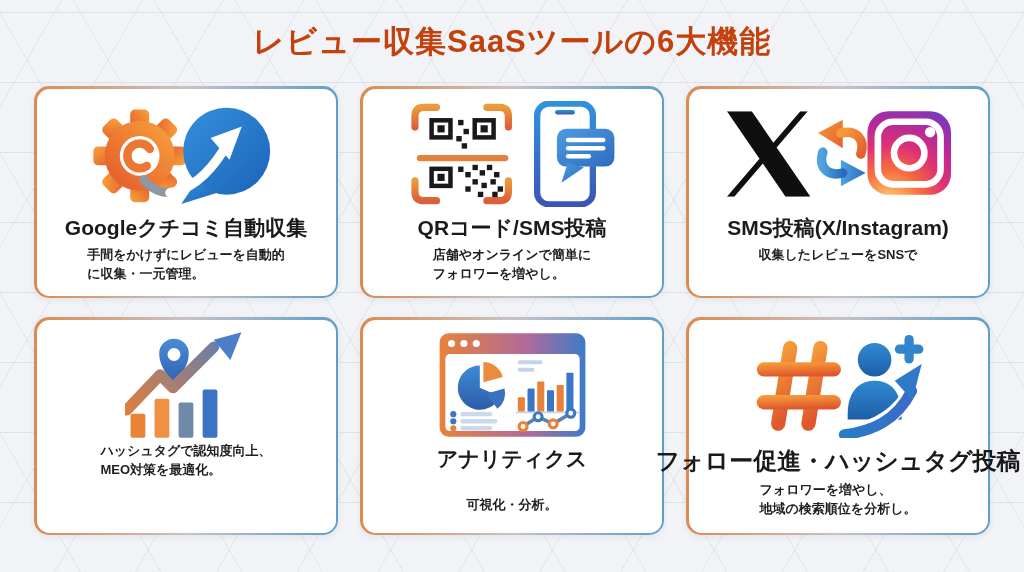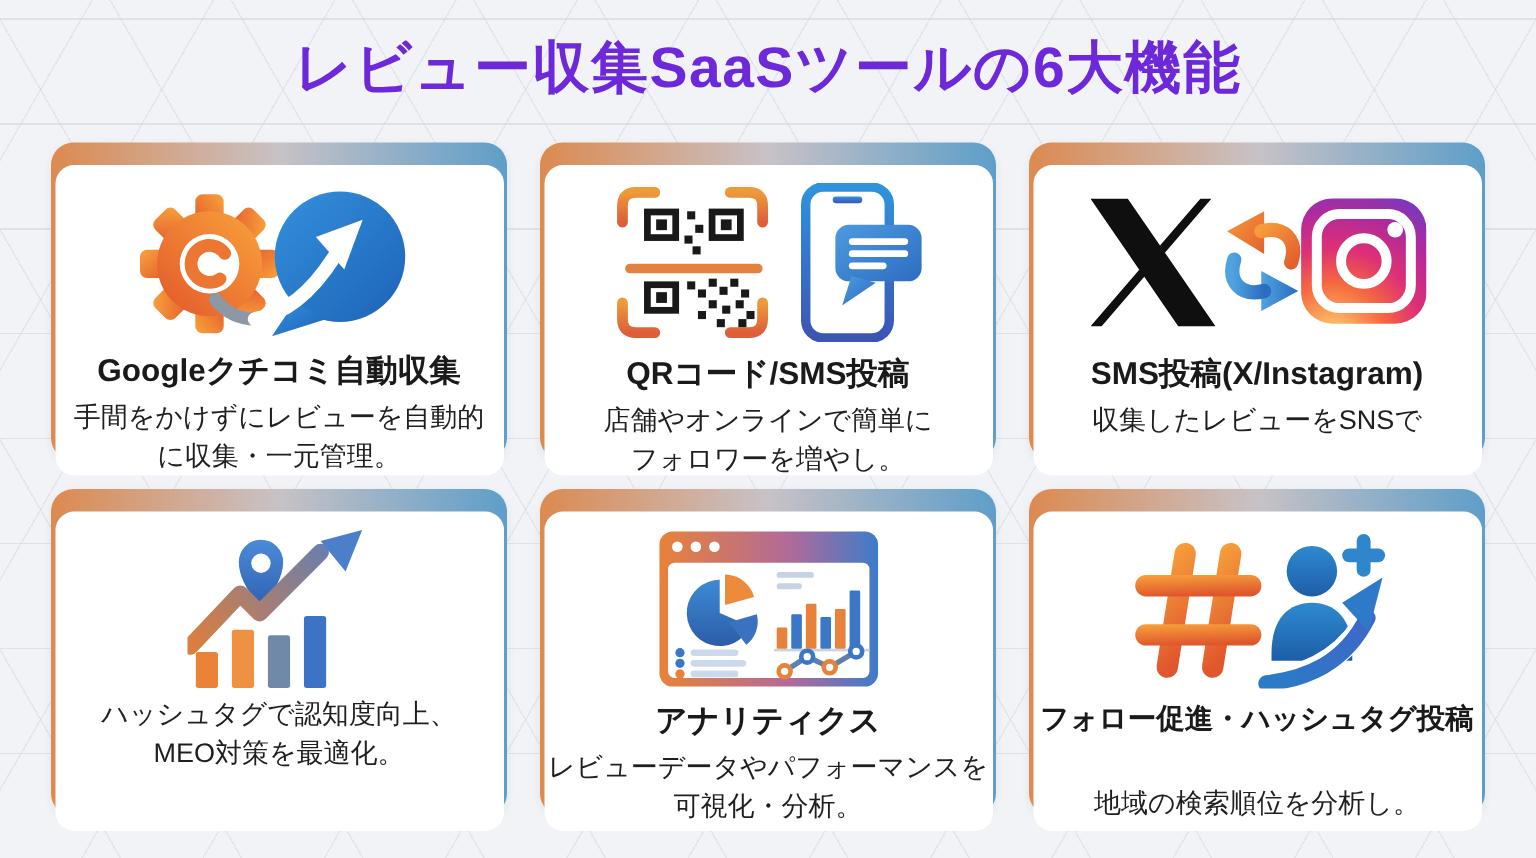--- a/index.html
+++ b/index.html
@@ -8,24 +8,24 @@
     font-family:"Liberation Sans","DejaVu Sans",sans-serif;
     background-color:#f1f3f6;
     background-image:
       repeating-linear-gradient(0deg,  transparent 0 69px, rgba(205,212,222,.55) 69px 70px),
       repeating-linear-gradient(60deg, transparent 0 69px, rgba(205,212,222,.40) 69px 70px),
       repeating-linear-gradient(-60deg,transparent 0 69px, rgba(205,212,222,.40) 69px 70px);
   }
   .page-title {
     padding-top:22px;
     text-align:center;
-    font-size:38px;
+    font-size:31px;
     font-weight:bold;
     letter-spacing:1px;
-    color:#6d28d9;
+    color:#c2410c;
     line-height:1.3;
   }
   .grid {
     display:grid;
     grid-template-columns:repeat(3,304px);
     grid-template-rows:212px 218px;
     gap:19px 22px;
     justify-content:center;
     margin-top:24px;
   }
@@ -35,42 +35,41 @@
     background:linear-gradient(90deg,#DC8A50 0%,#C8C2C6 50%,#5E9EC9 100%);
     box-shadow:0 2px 6px rgba(40,60,90,.08);
   }
   .card-inner {
     background:#ffffff;
     border-radius:12.5px;
     height:100%;
     display:flex;
     flex-direction:column;
     align-items:center;
-    text-align:center;
+    text-align:left;
     padding-top:12px;
-    margin-top:12px;
   }
   .icon-box {
     height:106px;
     display:flex;
     align-items:center;
     justify-content:center;
   }
   .card-title {
     margin-top:7px;
     font-size:21px;
     font-weight:bold;
     color:#1a1a1a;
     white-space:nowrap;
   }
-  .card--long .card-title { font-size:19px; }
+  .card--long .card-title { font-size:24px; }
   .card-desc {
     margin-top:4px;
-    font-size:18px;
-    font-weight:normal;
+    font-size:13px;
+    font-weight:bold;
     color:#1f1f1f;
     line-height:1.45;
   }
 </style>
 </head>
 <body>
 
 <h1 class="page-title">レビュー収集SaaSツールの6大機能</h1>
 
 <div class="grid">
@@ -315,21 +314,21 @@
           <circle cx="17" cy="93" r="3.5" fill="#3B77C6"></circle>
           <circle cx="17" cy="101" r="3.5" fill="#3B77C6"></circle>
           <circle cx="17" cy="109" r="3.5" fill="#E8823A"></circle>
           <rect x="25" y="90.5" width="36" height="5" rx="2.5" fill="#CBD9EC"></rect>
           <rect x="25" y="98.5" width="42" height="5" rx="2.5" fill="#CBD9EC"></rect>
           <rect x="25" y="106.5" width="36" height="5" rx="2.5" fill="#CBD9EC"></rect>
         </svg>
       </div>
       <h2 class="card-title">アナリティクス</h2>
       <p class="card-desc">
-        <span>レビューデータやパフォーマンスを</span><br>
+        <br>
         <span>可視化・分析。</span>
       </p>
     </div>
   </div>
 
   <div class="card card--long">
     <div class="card-inner">
       <div class="icon-box">
         <svg width="178" height="106" viewBox="0 -4 205 126">
           <defs>
@@ -358,19 +357,19 @@
             <path d="M0,114 C30,110 62,96 80,60" stroke="#fff" stroke-width="18" fill="none"></path>
             <path d="M-2,116 C30,112 60,100 78,64" stroke="url(#g6b2)" stroke-width="13" fill="none" stroke-linecap="round"></path>
             <polygon points="90,32 58,52 79,75" fill="#2F7AC8"></polygon>
             <rect x="58" y="9" width="34" height="11" rx="5.5" fill="#2F86CC"></rect>
             <rect x="69.5" y="-2.5" width="11" height="34" rx="5.5" fill="#2F86CC"></rect>
           </g>
         </svg>
       </div>
       <h2 class="card-title">フォロー促進・ハッシュタグ投稿</h2>
       <p class="card-desc">
-        <br>
+        <span>フォロワーを増やし、</span><br>
         <span>地域の検索順位を分析し。</span>
       </p>
     </div>
   </div>
 
 </div>
 
 </body></html>

